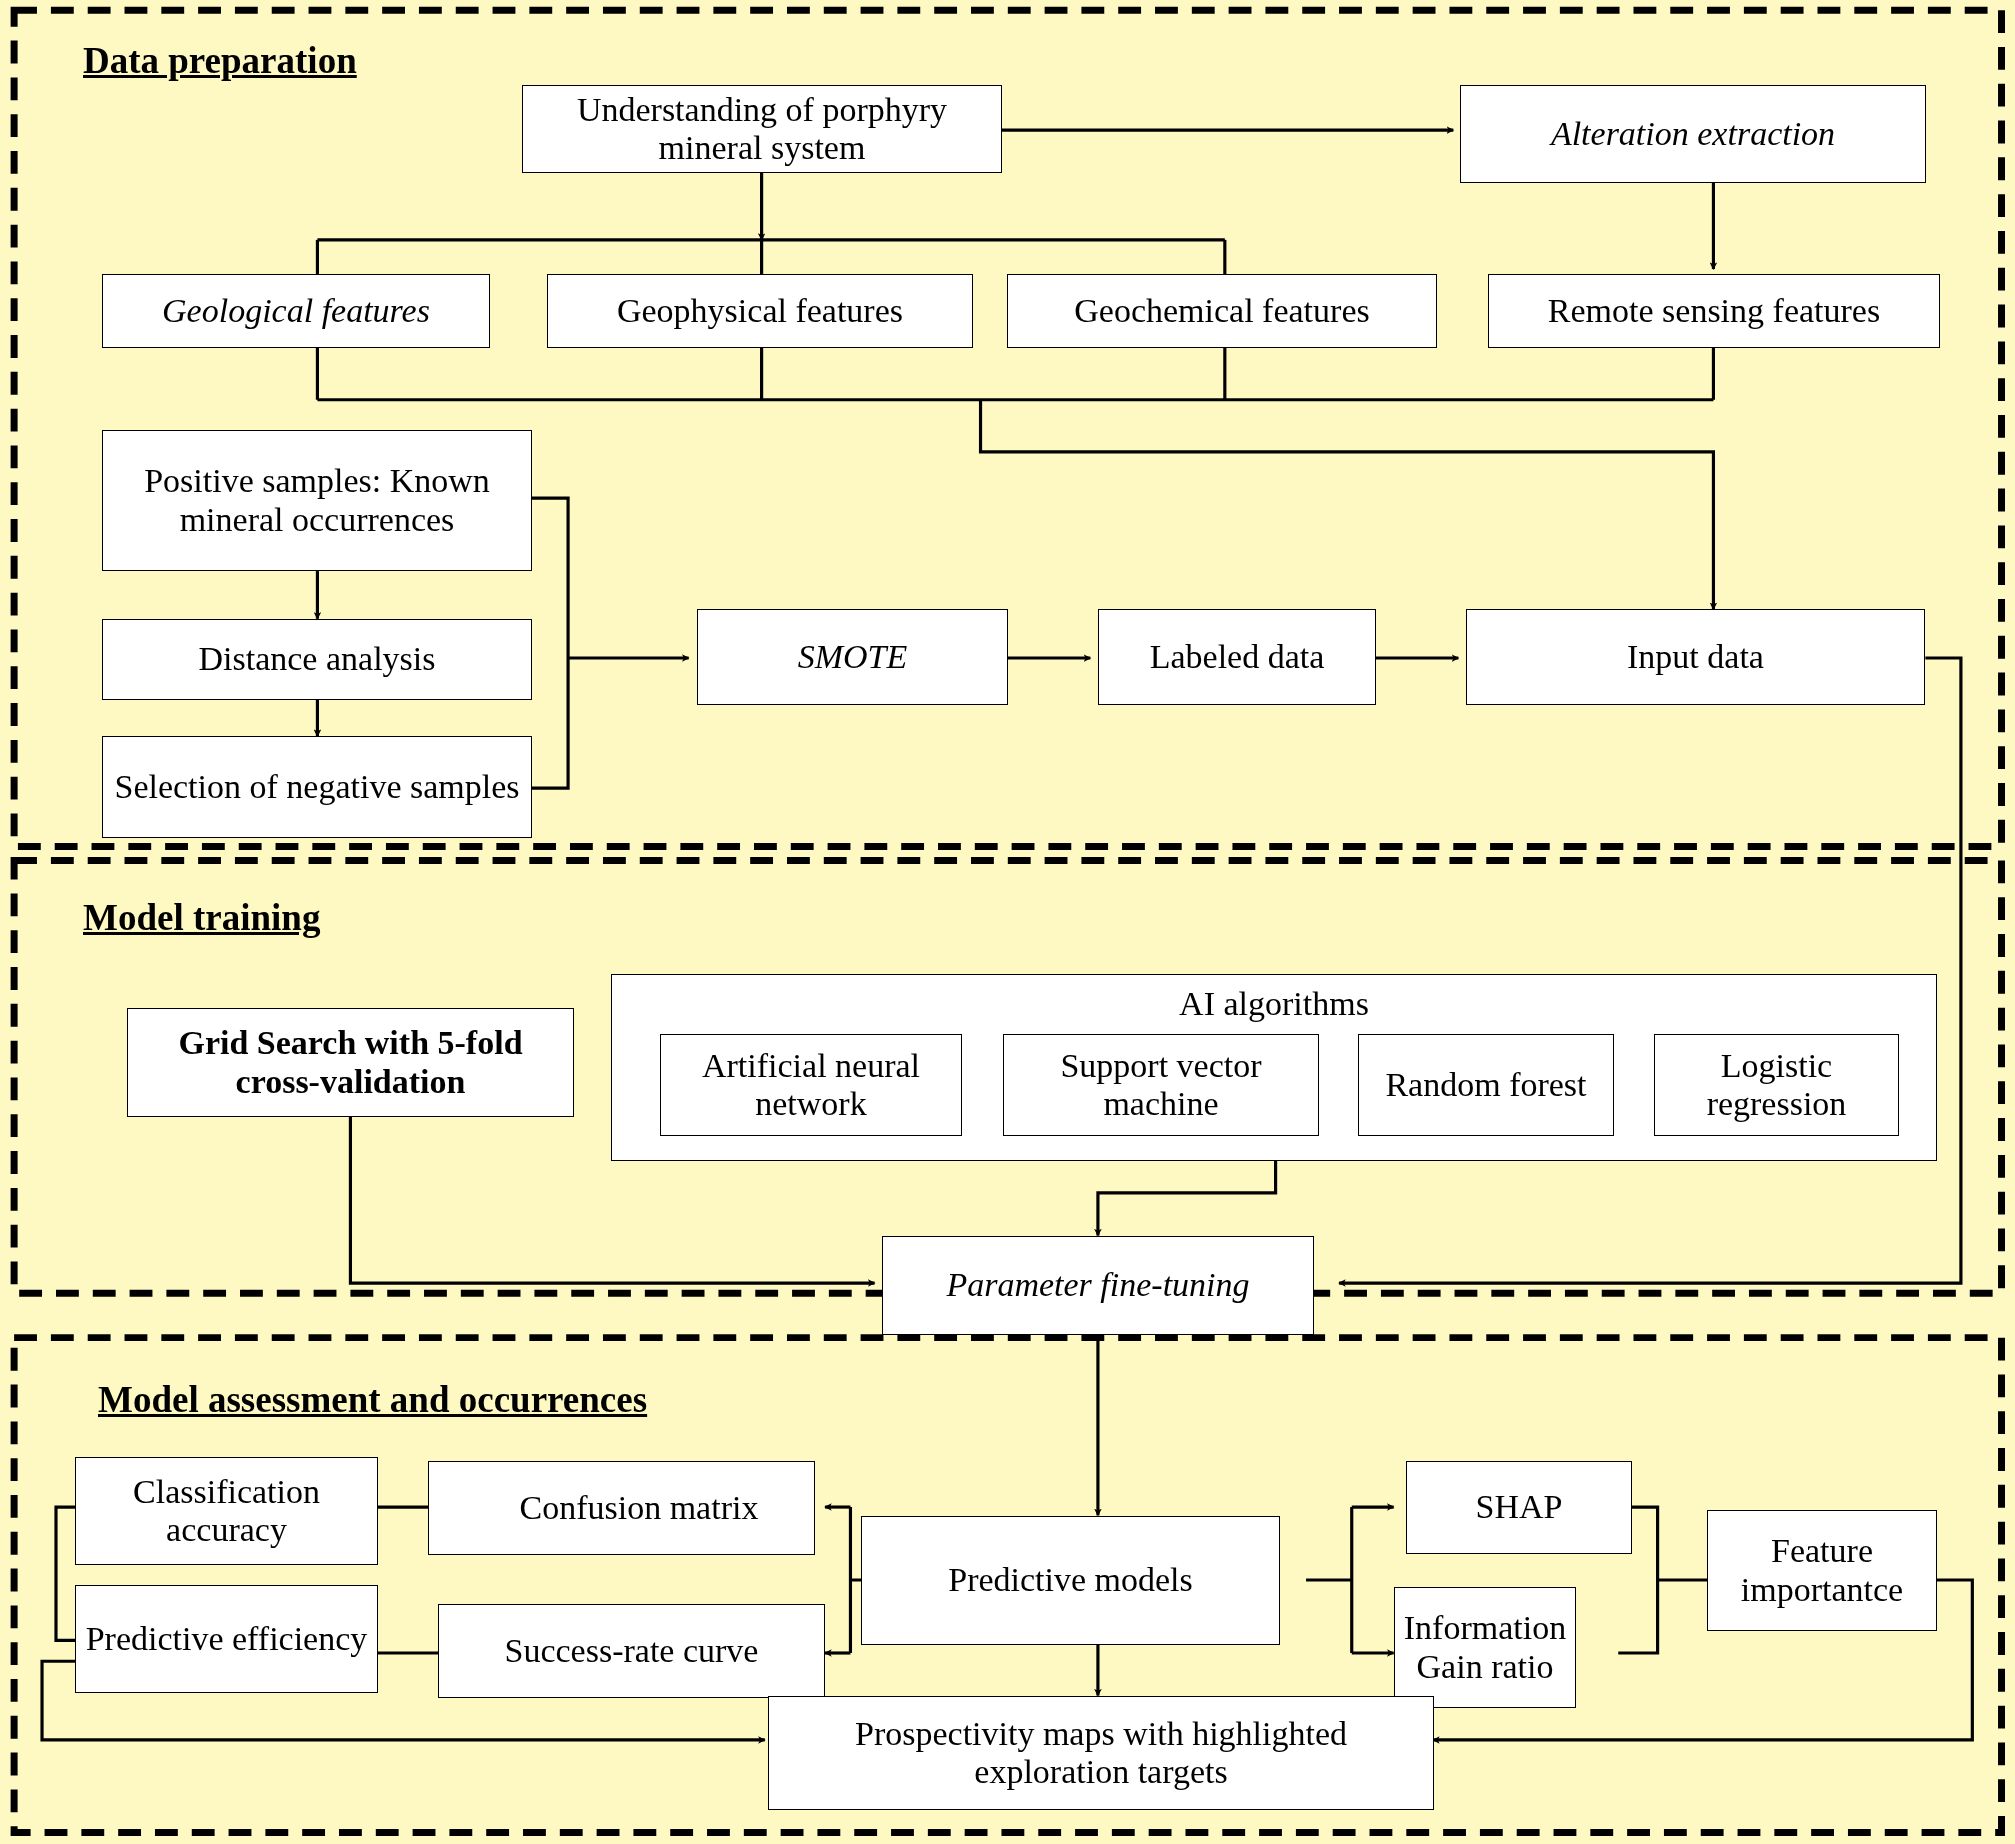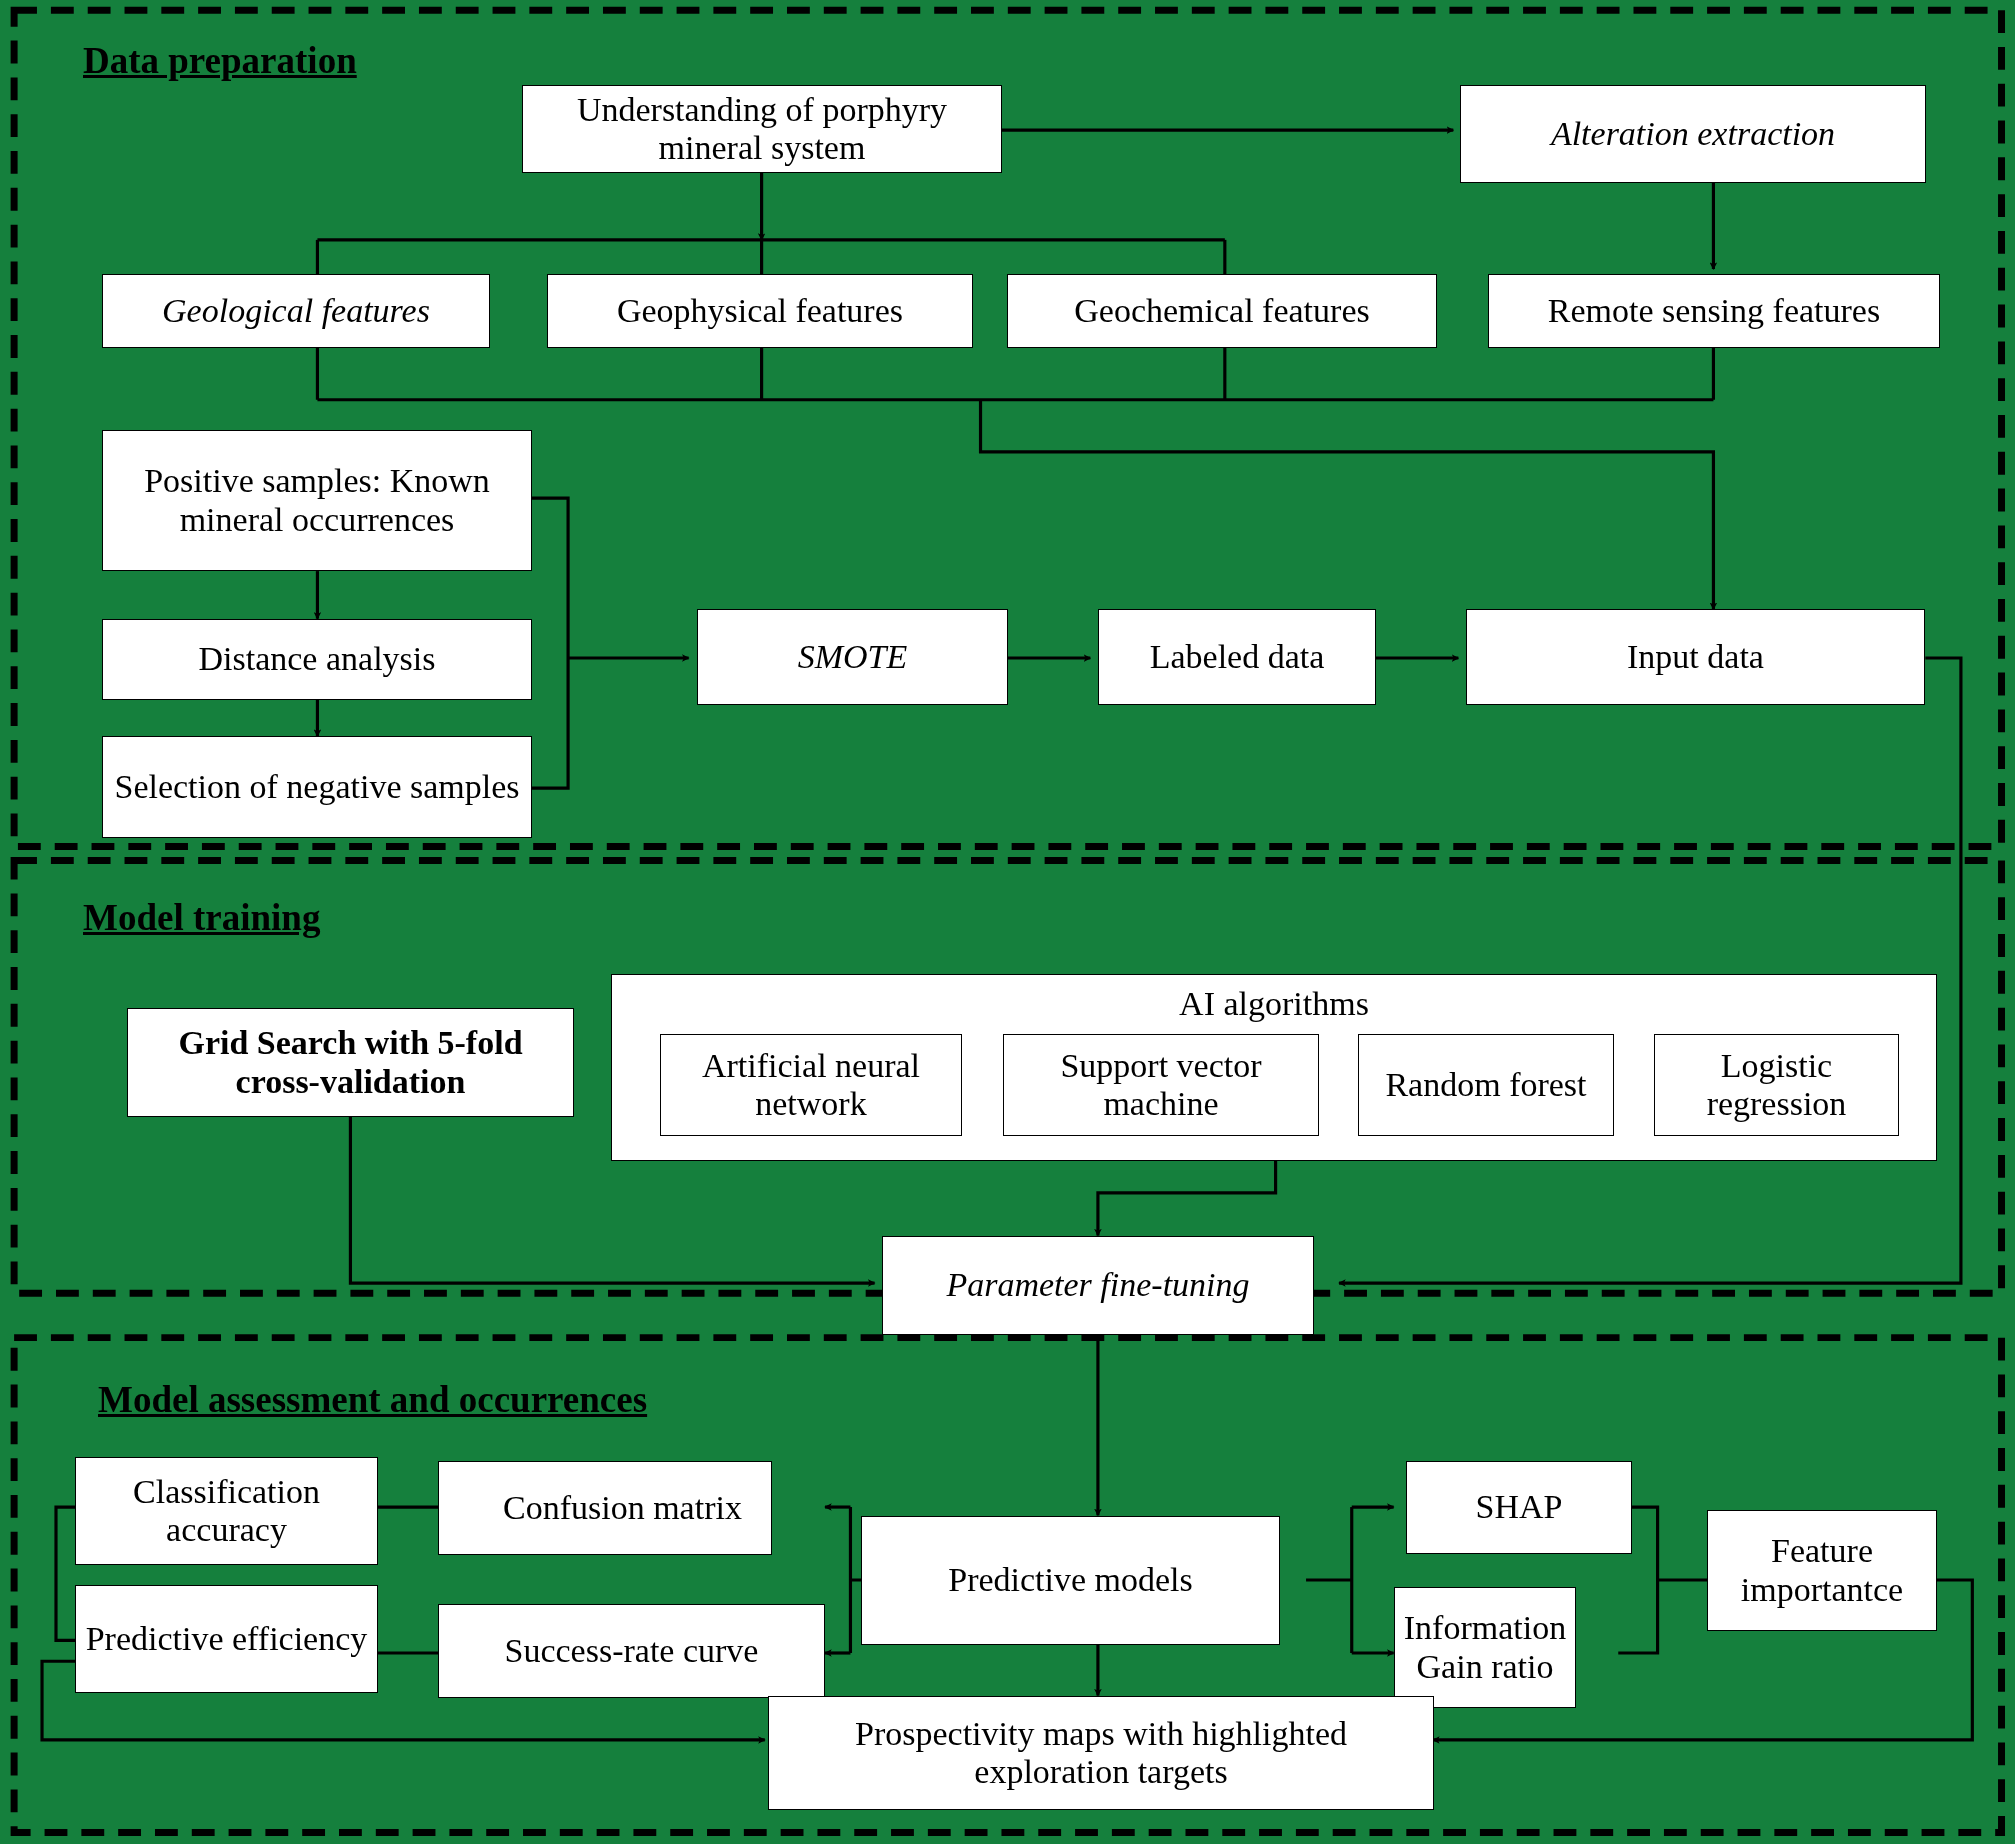--- a/index.html
+++ b/index.html
@@ -1,17 +1,17 @@
 <!DOCTYPE html>
 <html style="font-size:10.2px"><head>
 <meta charset="utf-8">
 <style>
   html,body{margin:0;padding:0;background:#ffffff;}
   body{font-family:"Liberation Serif",serif;}
-  #stage{position:relative;width:2015px;height:1844px;background:#15803d;}
+  #stage{position:relative;width:2015px;height:1844px;background:#fef9c3;}
   svg#canvas{position:absolute;left:0;top:0;width:2015px;height:1844px;}
   .sec-title{position:absolute;font-weight:bold;text-decoration:underline;
              font-size:37px;color:#000;white-space:nowrap;letter-spacing:0px;}
   .nodebox{position:absolute;box-sizing:border-box;border:1.9px solid #000;background:#fff;
            display:flex;align-items:center;justify-content:center;text-align:center;
            font-size:34px;line-height:1.12;color:#000;padding:0 5.1px;}
   .nodebox.ital{font-style:italic;}
   .groupbox{position:absolute;box-sizing:border-box;border:1.9px solid #000;background:#fff;}
   .grouplabel{position:absolute;font-size:34px;color:#000;text-align:center;white-space:nowrap;}
 </style>
@@ -125,21 +125,21 @@
   <div class="nodebox" style="left:660px;top:1034px;width:302px;height:102px;">Artificial neural network</div>
   <div class="nodebox" style="left:1003px;top:1034px;width:316px;height:102px;">Support vector machine</div>
   <div class="nodebox" style="left:1358px;top:1034px;width:256px;height:102px;">Random forest</div>
   <div class="nodebox" style="left:1654px;top:1034px;width:245px;height:102px;">Logistic regression</div>
 
   <div class="nodebox ital" style="left:882px;top:1236px;width:432px;height:99px;">Parameter fine-tuning</div>
 
   <div class="nodebox" style="left:75px;top:1457px;width:303px;height:108px;">Classification accuracy</div>
   <div class="nodebox" style="left:75px;top:1585px;width:303px;height:108px;">Predictive efficiency</div>
 
-  <div class="nodebox" style="left:438px;top:1461px;width:334px;height:94px;padding-left:40px;">Confusion matrix</div>
+  <div class="nodebox" style="left:428px;top:1461px;width:387px;height:94px;padding-left:40px;">Confusion matrix</div>
   <div class="nodebox" style="left:438px;top:1604px;width:387px;height:94px;">Success-rate curve</div>
 
   <div class="nodebox" style="left:861px;top:1516px;width:419px;height:129px;">Predictive models</div>
 
   <div class="nodebox" style="left:1394px;top:1461px;width:226px;height:93px;margin-left:12px;">SHAP</div>
   <div class="nodebox" style="left:1394px;top:1587px;width:182px;height:121px;">Information Gain ratio</div>
 
   <div class="nodebox" style="left:1707px;top:1510px;width:230px;height:121px;">Feature importantce</div>
 
   <div class="nodebox" style="left:768px;top:1696px;width:666px;height:114px;">Prospectivity maps with highlighted exploration targets</div>

